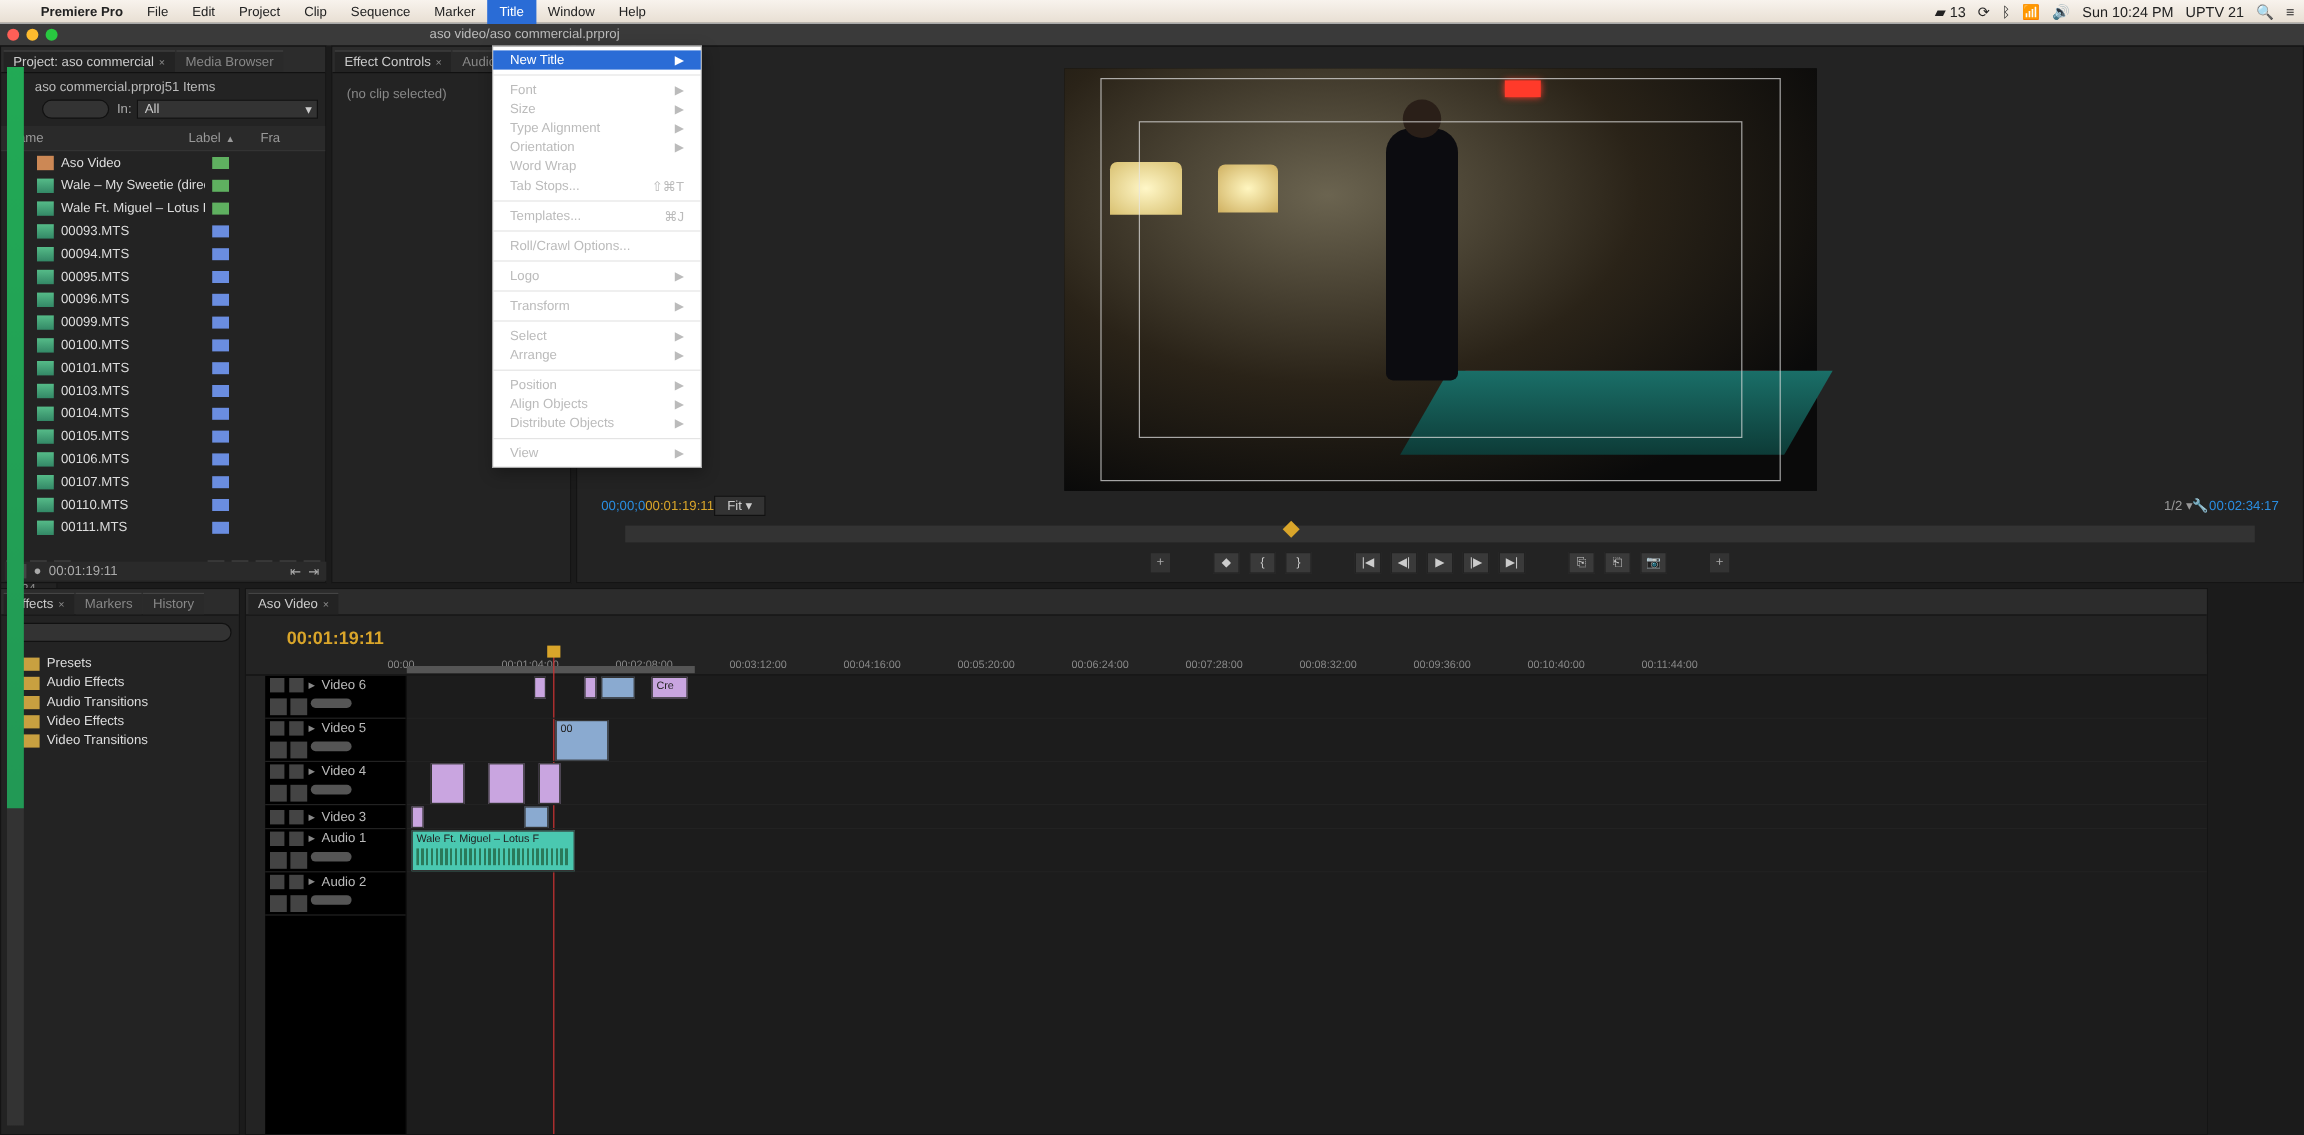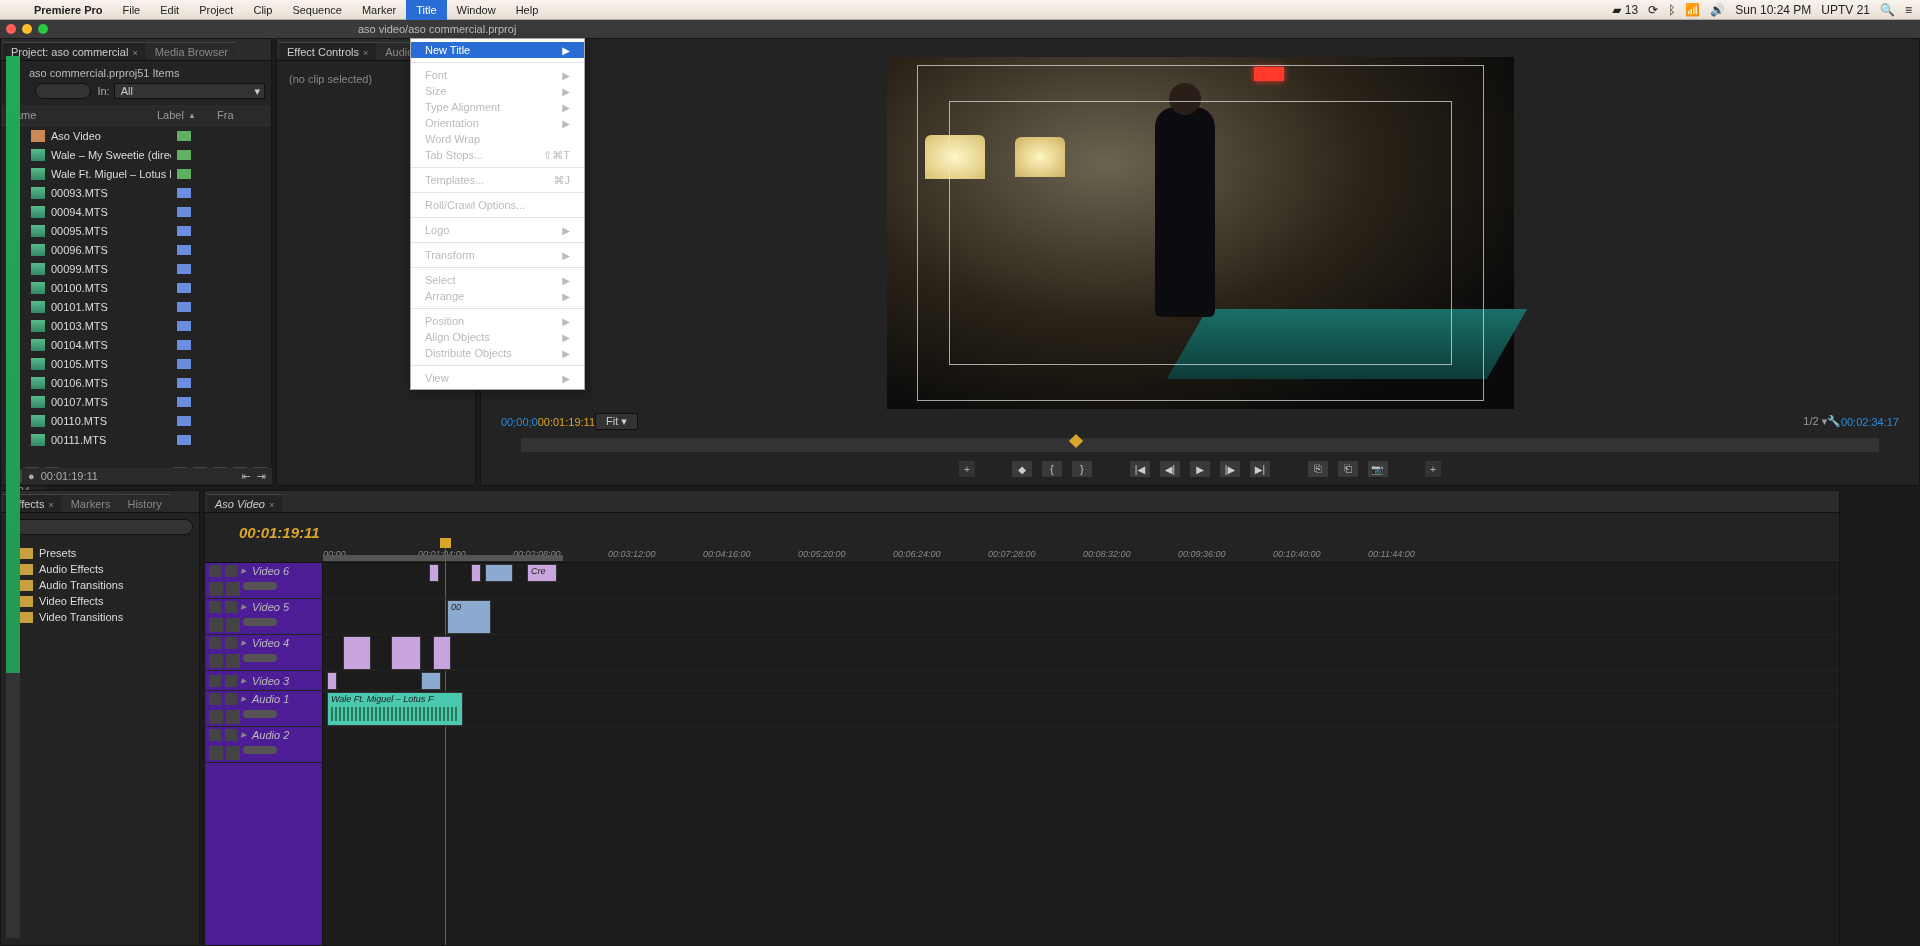--- a/index.html
+++ b/index.html
@@ -106,27 +106,27 @@
 
 
 #effects-panel{ top:452px; left:0; width:200px; bottom:0;}
 #effects-panel .search{margin:6px;background:#333;border:1px solid #111;border-radius:10px;height:16px;}
 #effects-panel .tree{padding:4px 6px;}
 #effects-panel .tree .node{display:flex;align-items:center;color:#ddd;padding:2px 0;}
 #effects-panel .tree .node .tw{width:10px;color:#888;font-size:8px;margin-right:2px;}
 #effects-panel .tree .node .folder{width:14px;height:11px;background:#c8a040;margin-right:6px;}
 
 
-#timeline-panel{ top:452px; left:204px; right:80px; bottom:0;font-style:italic;}
+#timeline-panel{ top:452px; left:204px; right:80px; bottom:0;}
 #timeline-panel .tl-head{display:flex;align-items:flex-end;height:32px;padding-left:24px;}
 #timeline-panel .tl-time{color:#d9a52a;font-size:15px;font-weight:bold;padding:4px 10px;}
 #timeline-panel .ruler{height:18px;background:#232323;border-bottom:1px solid #111;display:flex;align-items:center;padding-left:118px;position:relative;}
 #timeline-panel .ruler .tick{position:absolute;color:#888;font-size:9px;}
 #timeline-panel .tl-body{display:flex;height:calc(100% - 72px);}
-#timeline-panel .track-heads{width:118px;background:#4c1d95;border-right:1px solid #111;}
+#timeline-panel .track-heads{width:118px;background:#000000;border-right:1px solid #111;margin-left:16px;}
 #timeline-panel .track-heads .th{height:20px;display:flex;align-items:center;padding:0 4px;color:#bbb;border-bottom:1px solid #222;font-size:10px;}
 #timeline-panel .track-heads .th .eye{width:12px;height:12px;background:#444;margin-right:4px;}
 #timeline-panel .track-heads .th .tw{width:8px;color:#888;font-size:7px;margin-right:3px;}
 #timeline-panel .track-heads .th.dbl{height:36px;flex-wrap:wrap;}
 #timeline-panel .track-heads .th.dbl .ctrls{width:100%;display:flex;gap:3px;margin-top:2px;}
 #timeline-panel .track-heads .th.dbl .ctrls .c{width:14px;height:14px;background:#444;}
 #timeline-panel .track-heads .th.dbl .vol{width:34px;height:8px;background:#555;border-radius:4px;}
 #timeline-panel .tracks{flex:1;position:relative;background:#1c1c1c;}
 #timeline-panel .tracks .playhead{position:absolute;top:-17px;bottom:0;left:122px;width:1px;background:#c33;}
 #timeline-panel .tracks .playhead .ph-head{position:absolute;top:-8px;left:-5px;width:11px;height:10px;background:#d9a52a;}

